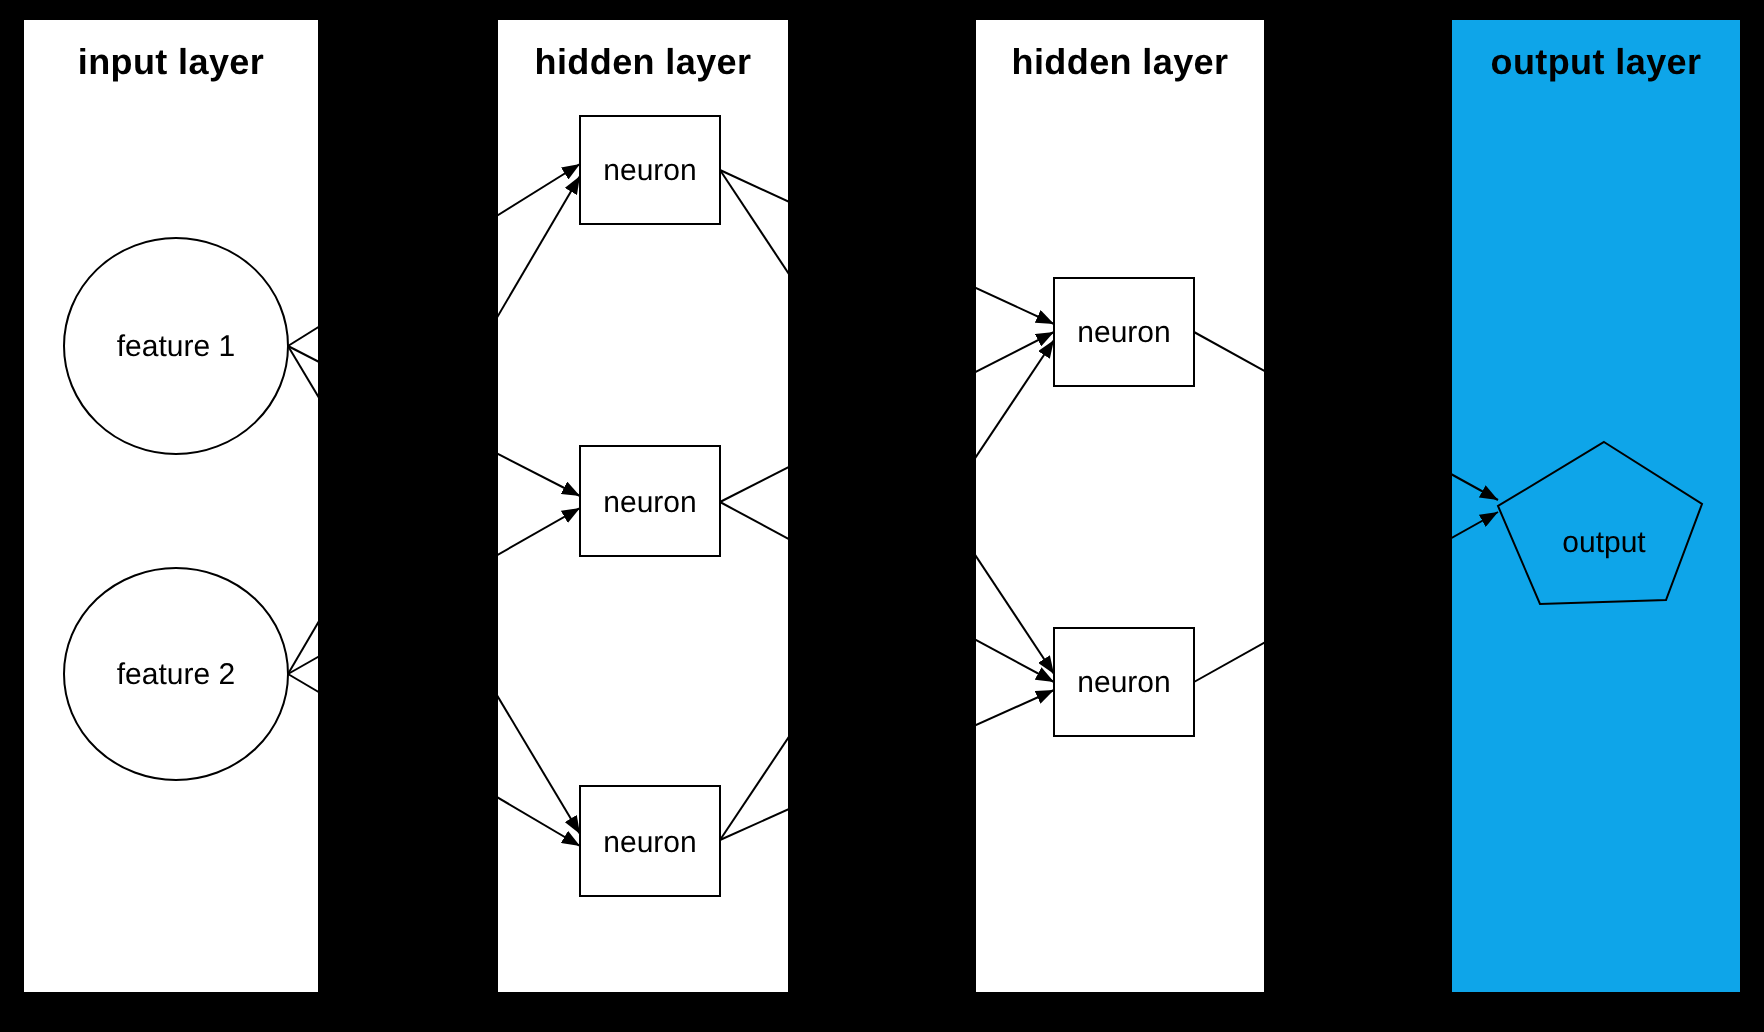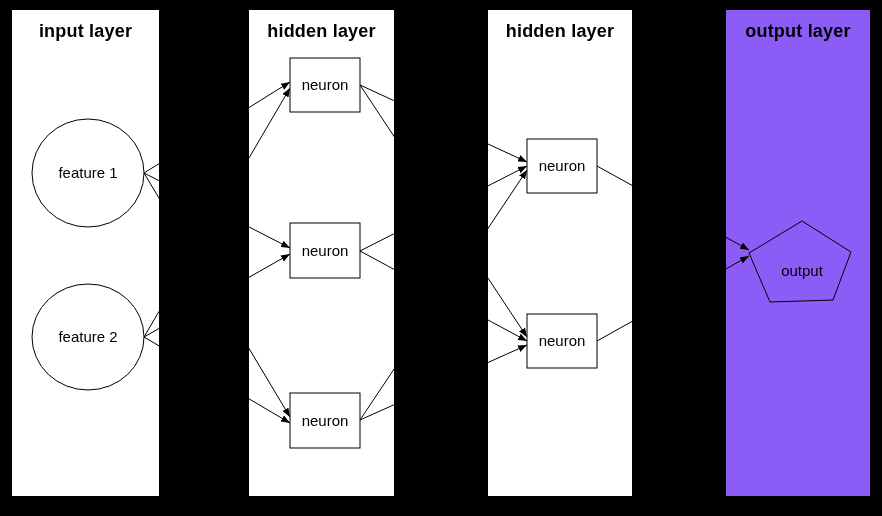--- a/index.html
+++ b/index.html
@@ -8,21 +8,21 @@
     width: 882px;
     height: 516px;
     background: #000000;
     font-family: "Liberation Sans", sans-serif;
     overflow: hidden;
   }
   .panel { position: absolute; top: 10px; height: 486px; background: #ffffff; }
   .panel.p-input  { left: 12px;  width: 147px; }
   .panel.p-h1     { left: 249px; width: 145px; }
   .panel.p-h2     { left: 488px; width: 144px; }
-  .panel.p-output { left: 726px; width: 144px; background: #8b5cf6; }
+  .panel.p-output { left: 726px; width: 144px; background: #0ea5e9; }
   .panel-title {
     position: absolute; top: 11px; left: 0; right: 0;
     text-align: center;
     font-size: 18px; font-weight: bold; color: #000000;
     letter-spacing: 0.2px;
   }
   svg.overlay { position: absolute; left: 0; top: 0; pointer-events: none; }
   svg .shape { fill: #ffffff; stroke: #000000; stroke-width: 1; }
   svg .shape-hollow { fill: none; stroke: #000000; stroke-width: 1; }
   svg .edge { stroke: #000000; stroke-width: 1; }

